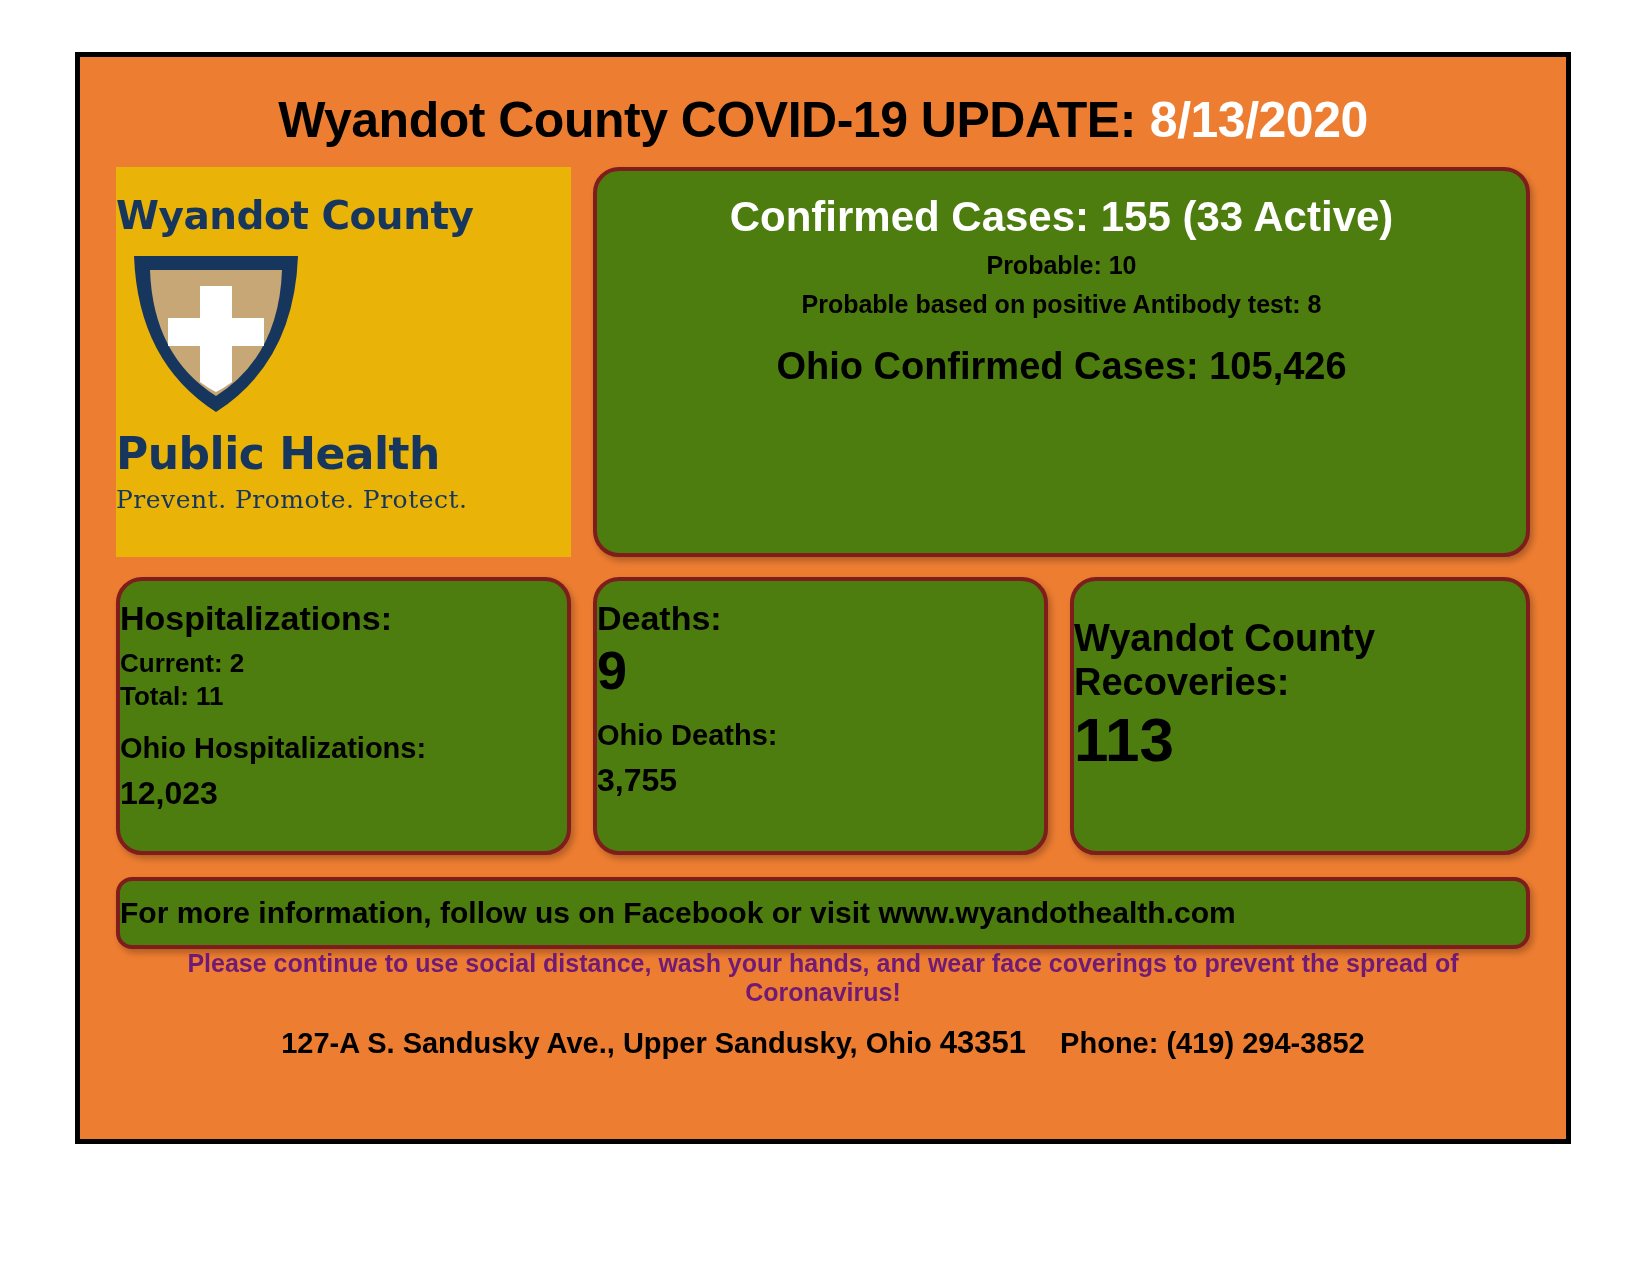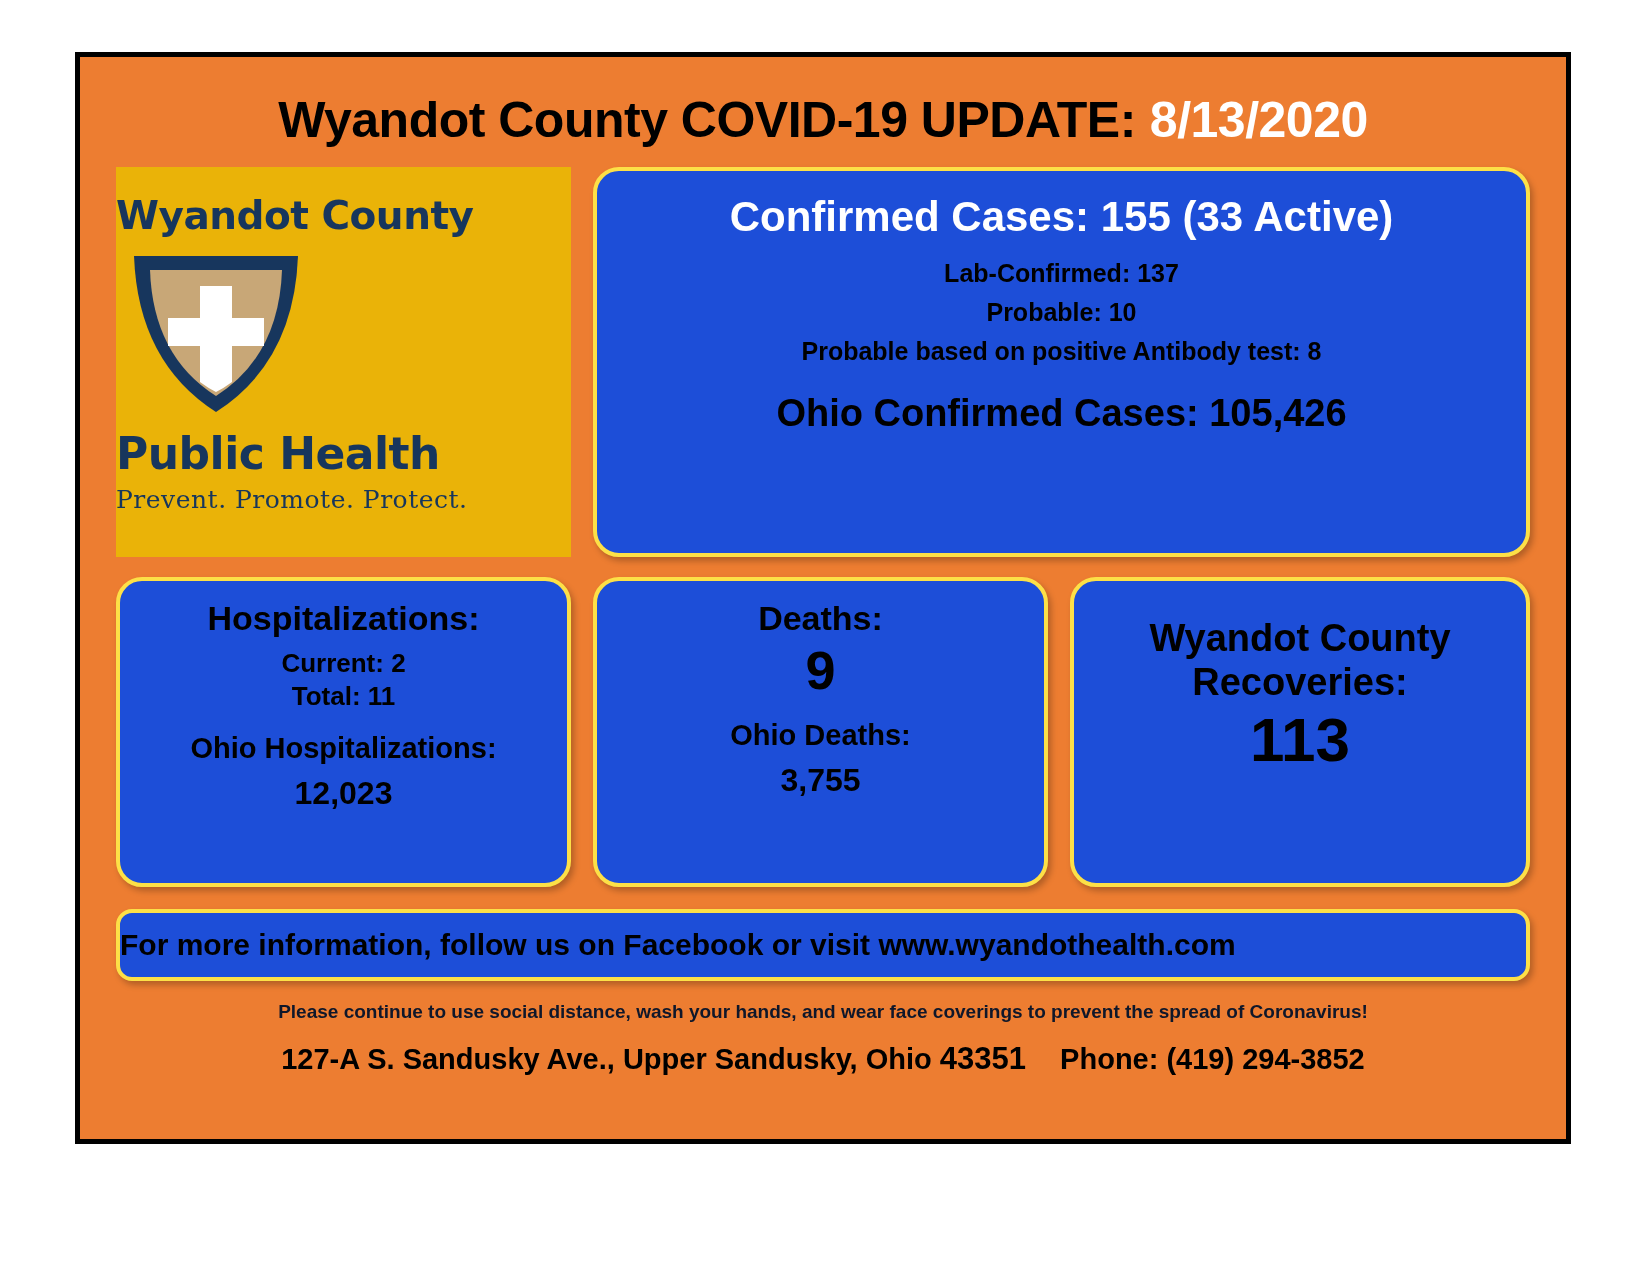--- a/index.html
+++ b/index.html
@@ -79,22 +79,22 @@
   }
   .logo-tag {
     font-family: "DejaVu Serif", serif;
     font-size: 25px;
     color: #17365D;
     margin-top: 6px;
     letter-spacing: 0.5px;
   }
 
   .card {
-    background: #1d4ed8;
-    border: 4px solid #fde047;
+    background: #4d7c0f;
+    border: 4px solid #7f1d1d;
     border-radius: 26px;
     box-sizing: border-box;
     box-shadow: 3px 4px 6px rgba(0,0,0,0.25);
   }
 
   .cases-card {
     margin-left: 22px;
     flex: 1 1 auto;
     height: 390px;
     padding: 22px 20px 0 20px;
@@ -122,22 +122,21 @@
   }
 
   
   .row2 {
     display: flex;
     padding: 20px 36px 0 36px;
     gap: 22px;
     box-sizing: border-box;
   }
   .stat-card {
-    height: 310px;
-    text-align: center;
+    height: 278px;
     padding-top: 18px;
     box-sizing: border-box;
   }
   .hosp-card { width: 455px; flex: 0 0 auto; }
   .deaths-card { width: 455px; flex: 0 0 auto; }
   .recov-card { flex: 1 1 auto; }
 
   .stat-title {
     font-size: 34px;
     font-weight: bold;
@@ -190,24 +189,23 @@
     align-items: center;
     justify-content: flex-start;
     font-size: 30px;
     font-weight: bold;
     color: #000000;
     border-radius: 16px;
   }
 
   .notice {
     text-align: center;
-    font-size: 19px;
-    font-weight: bold;
-    color: #0f172a;
-    margin-top: 20px;
+    font-size: 25px;
+    font-weight: bold;
+    color: #701a75;
     padding: 0 40px;
   }
   .address {
     text-align: center;
     font-size: 29px;
     font-weight: bold;
     color: #000000;
     margin-top: 18px;
     white-space: nowrap;
   }
@@ -233,21 +231,20 @@
           <path d="M34 28 L166 28 Q163 114 100 154 Q37 114 34 28 Z" fill="#C8A777"></path>
           <path d="M84 44 L116 44 L116 76 L148 76 L148 104 L116 104 L116 140 Q108 146 100 150 Q92 146 84 140 L84 104 L52 104 L52 76 L84 76 Z" fill="#FFFFFF"></path>
         </svg>
       </div>
       <div class="logo-bottom">Public Health</div>
       <div class="logo-tag">Prevent.  Promote.  Protect.</div>
     </div>
 
     <div class="card cases-card">
       <div class="cases-head">Confirmed Cases:  155  (33 Active)</div>
-      <div class="cases-sub">Lab-Confirmed:  137</div>
       <div class="cases-sub two">Probable:  10</div>
       <div class="cases-sub three">Probable based on positive Antibody test:  8</div>
       <div class="ohio-cases">Ohio Confirmed Cases:  105,426</div>
     </div>
 
   </div>
 
   <div class="row2">
 
     <div class="card stat-card hosp-card">

